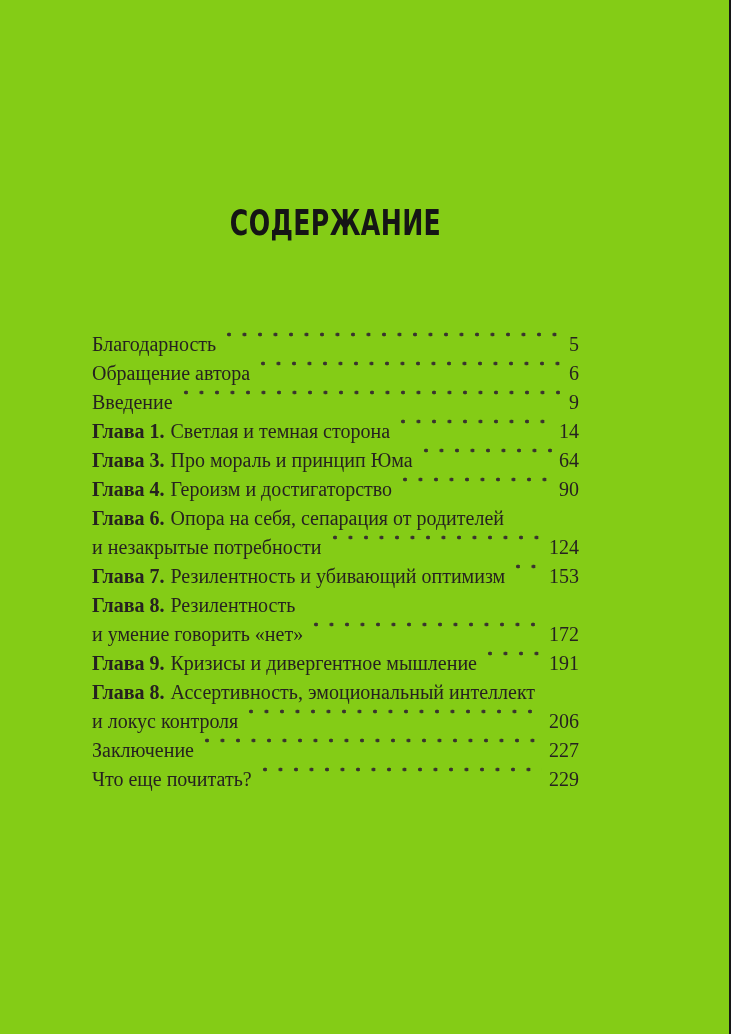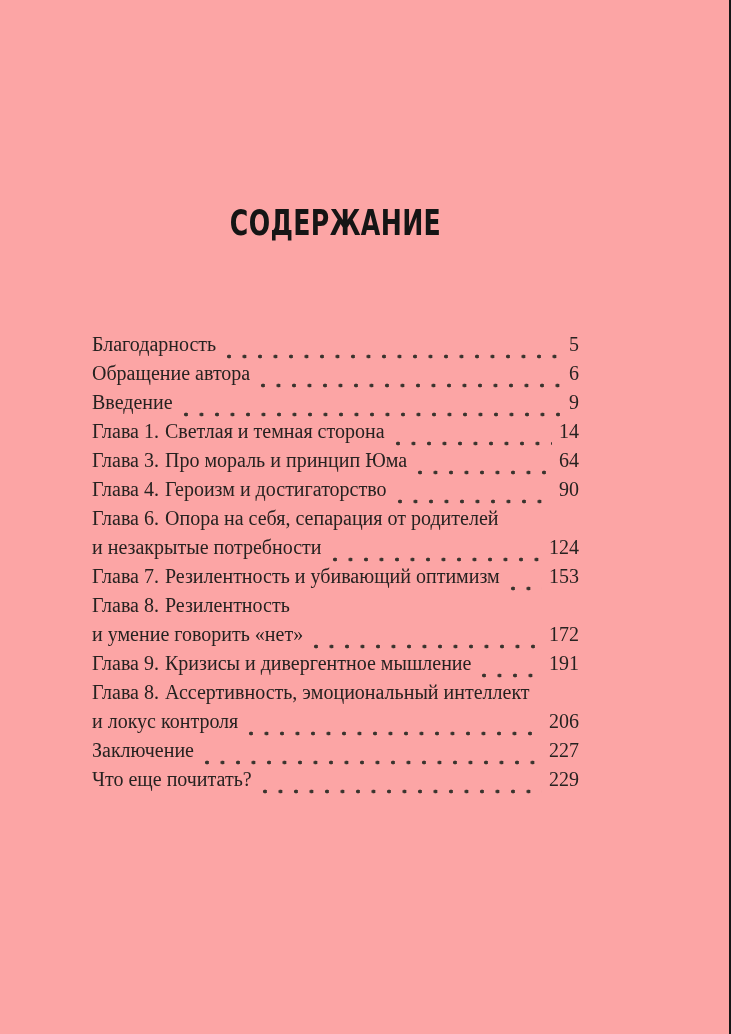--- a/index.html
+++ b/index.html
@@ -4,21 +4,21 @@
 <style>
   html, body {
     margin: 0;
     padding: 0;
     background: #ffffff;
   }
   .page {
     position: relative;
     width: 731px;
     height: 1034px;
-    background: #fca5a5;
+    background: #84cc16;
     overflow: hidden;
     font-family: "Liberation Serif", "DejaVu Serif", serif;
     color: #262220;
   }
   
   .edge-line {
     position: absolute;
     top: 0;
     right: 0;
     width: 2px;
@@ -44,26 +44,26 @@
   .toc {
     position: absolute;
     top: 330px;
     left: 92px;
     width: 487px;
     font-size: 20px;
     line-height: 29px;
   }
   .row {
     display: flex;
-    align-items: flex-end;
+    align-items: flex-start;
     white-space: nowrap;
     height: 29px;
   }
   .prefix {
-    font-weight: normal;
+    font-weight: bold;
     margin-right: 0.30em;
   }
   .leader {
     flex: 1 1 auto;
     min-width: 14px;
     height: 7px;
     margin-left: 10px;
     margin-right: 7px;
     background-image: radial-gradient(circle at 3px 4.5px, #3a342e 1.7px, rgba(0,0,0,0) 2.2px);
     background-size: 15.5px 7px;

